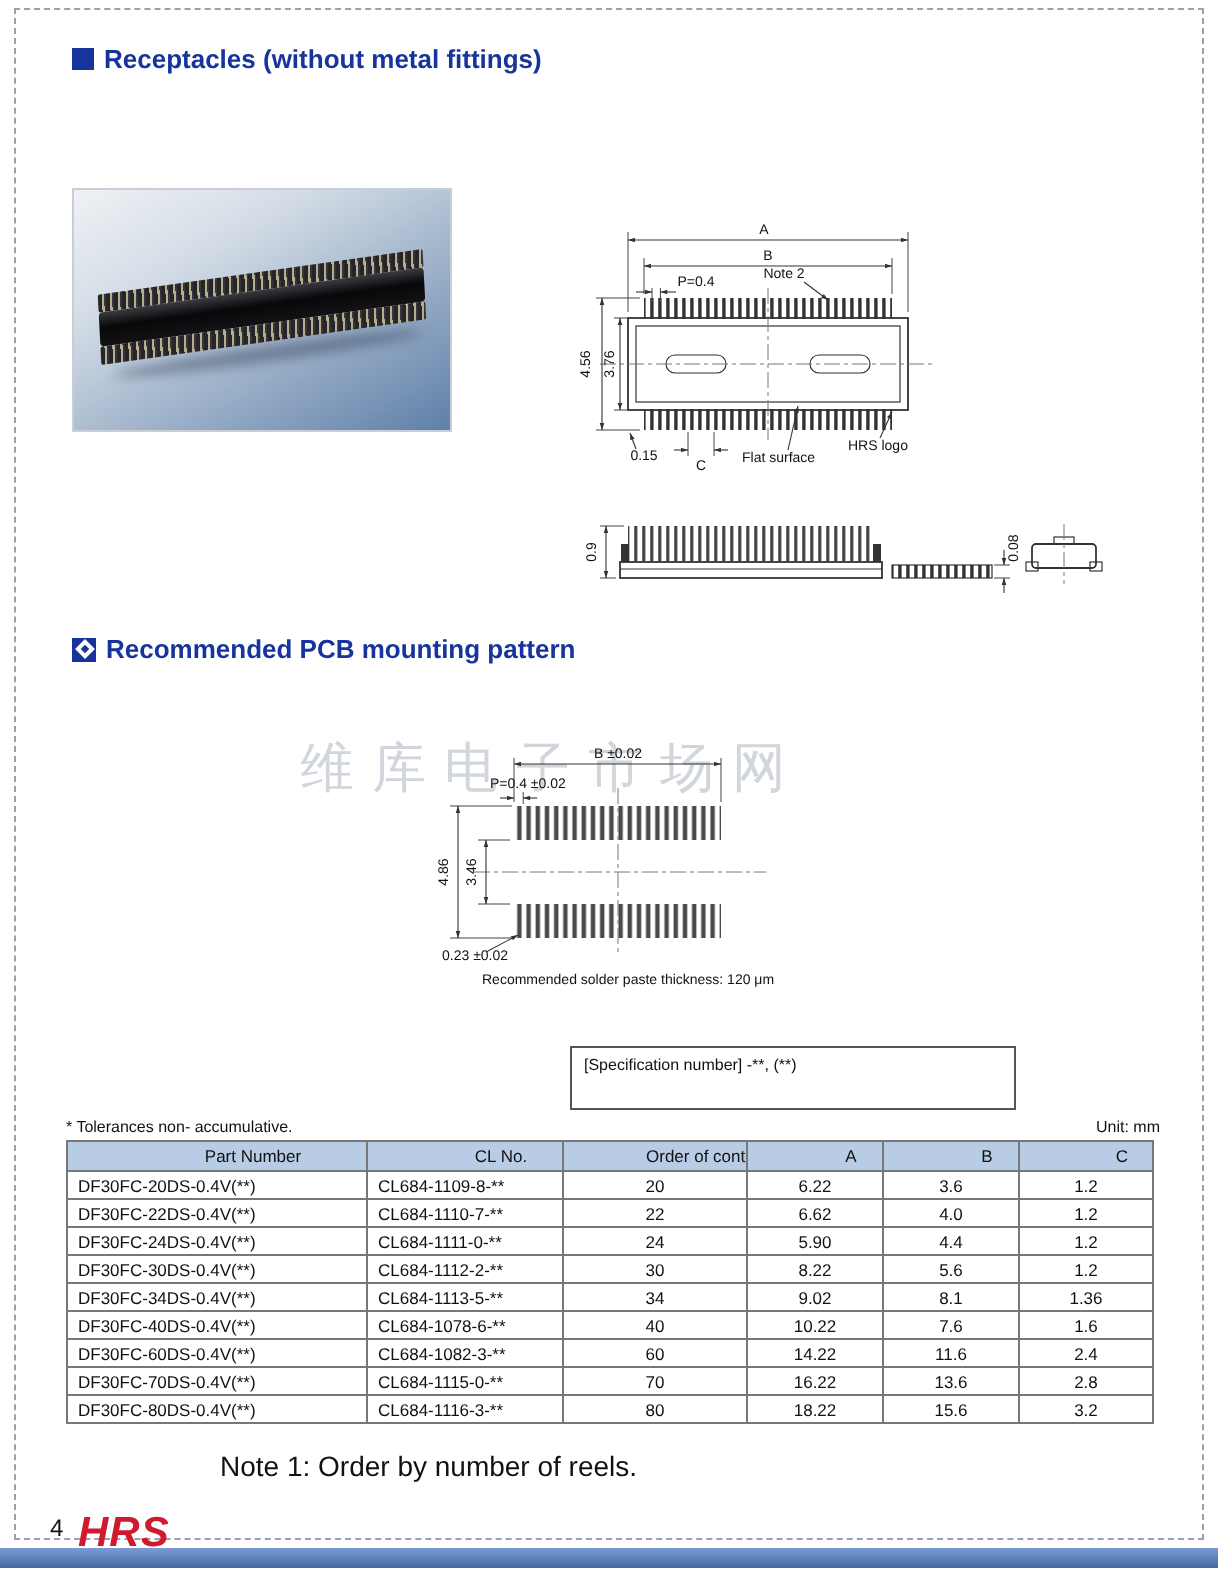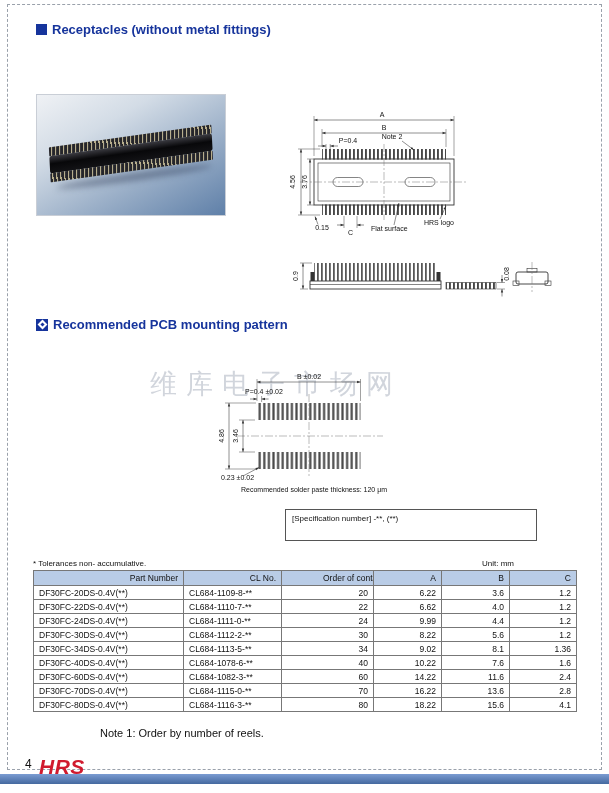--- a/index.html
+++ b/index.html
@@ -46,34 +46,34 @@
 
   svg { z-index:1; position:absolute; overflow:visible; }
   svg text { font-family:"Liberation Sans", sans-serif; font-size:7px; fill:#111; }
   .ln  { stroke:#333; stroke-width:0.9; fill:#fff; }
   .ln2 { stroke:#333; stroke-width:0.6; fill:none; }
   .dim { stroke:#333; stroke-width:0.55; fill:none; }
   .ext { stroke:#444; stroke-width:0.5; }
   .cl  { stroke:#777; stroke-width:0.5; stroke-dasharray:8 2 2 2; fill:none; }
 
   
-  .spec-box { left:285px; top:509px; width:252px; height:32px;
+  .spec-box { left:285px; top:523px; width:223px; height:32px;
     border:1px solid #555; font-size:8px; line-height:12.5px; padding:3px 6px; z-index:1; }
 
   .small-note { font-size:8px; color:#111; z-index:1; }
 
   
   .parts-table { border-collapse:collapse; table-layout:fixed; font-size:8.5px; z-index:1; }
   .parts-table th, .parts-table td { border:1px solid #777; padding:0 5px; height:14px;
     overflow:hidden; white-space:nowrap; }
-  .parts-table th { background:#b9cce6; font-weight:normal; text-align:right; height:15px;padding-left:41px; }
+  .parts-table th { background:#b9cce6; font-weight:normal; text-align:center; height:15px;padding-left:41px; }
   .parts-table td.l { text-align:left; }
-  .parts-table td.c { text-align:right; }
-
-  .notes { left:100px; top:727px; font-size:11px; line-height:12.5px; z-index:1; }
+  .parts-table td.c { text-align:center; }
+
+  .notes { left:110px; top:727px; font-size:14px; line-height:12.5px; z-index:1; }
 
   .page-number { left:25px; top:757px; font-size:12px; z-index:4; }
   .hrs-logo { left:39px; top:755px; font-size:21px; font-weight:bold; font-style:italic;
     color:#d01a2e; letter-spacing:.5px; z-index:4; }
   .footer-bar { left:0; top:774px; width:609px; height:10px;
     background:linear-gradient(#7b9cd2,#44699f); z-index:2; }
 </style>
 </head>
 <body>
 
@@ -233,21 +233,21 @@
     <line class="dim" x1="50" y1="110" x2="66" y2="101.5" marker-end="url(#arr2)"></line>
 
     <text x="48" y="126" text-anchor="start" font-size="6.4">Recommended solder paste thickness: 120 μm</text>
   </svg>
 
   <div class="abs spec-box">
     <div>[Specification number] -**, (**)</div>
   </div>
 
   <div class="abs small-note" style="left:33px; top:559px;">* Tolerances non- accumulative.</div>
-  <div class="abs small-note" style="left:448px; top:559px; width:100px; text-align:center;">Unit: mm</div>
+  <div class="abs small-note" style="left:480px; top:559px; width:100px; text-align:right;">Unit: mm</div>
 
   <table class="abs parts-table" style="left:33px; top:570px; width:543px;">
     <colgroup>
       <col style="width:150px">
         <col style="width:98px">
         <col style="width:92px">
       <col style="width:68px">
         <col style="width:68px">
         <col style="width:67px">
     </colgroup>
@@ -276,21 +276,21 @@
         <td class="l">CL684-1110-7-**</td>
         <td class="c">22</td>
         <td class="c">6.62</td>
         <td class="c">4.0</td>
         <td class="c">1.2</td>
       </tr>
         <tr>
         <td class="l">DF30FC-24DS-0.4V(**)</td>
         <td class="l">CL684-1111-0-**</td>
         <td class="c">24</td>
-        <td class="c">9.99</td>
+        <td class="c">5.90</td>
         <td class="c">4.4</td>
         <td class="c">1.2</td>
       </tr>
         <tr>
         <td class="l">DF30FC-30DS-0.4V(**)</td>
         <td class="l">CL684-1112-2-**</td>
         <td class="c">30</td>
         <td class="c">8.22</td>
         <td class="c">5.6</td>
         <td class="c">1.2</td>
@@ -326,21 +326,21 @@
         <td class="c">16.22</td>
         <td class="c">13.6</td>
         <td class="c">2.8</td>
       </tr>
         <tr>
         <td class="l">DF30FC-80DS-0.4V(**)</td>
         <td class="l">CL684-1116-3-**</td>
         <td class="c">80</td>
         <td class="c">18.22</td>
         <td class="c">15.6</td>
-        <td class="c">4.1</td>
+        <td class="c">3.2</td>
       </tr>
       </tbody>
   </table>
 
   <div class="abs notes">
     <div>Note 1: Order by number of reels.</div>
   </div>
 
   <div class="abs page-number">4</div>
   <div class="abs hrs-logo">HRS</div>

